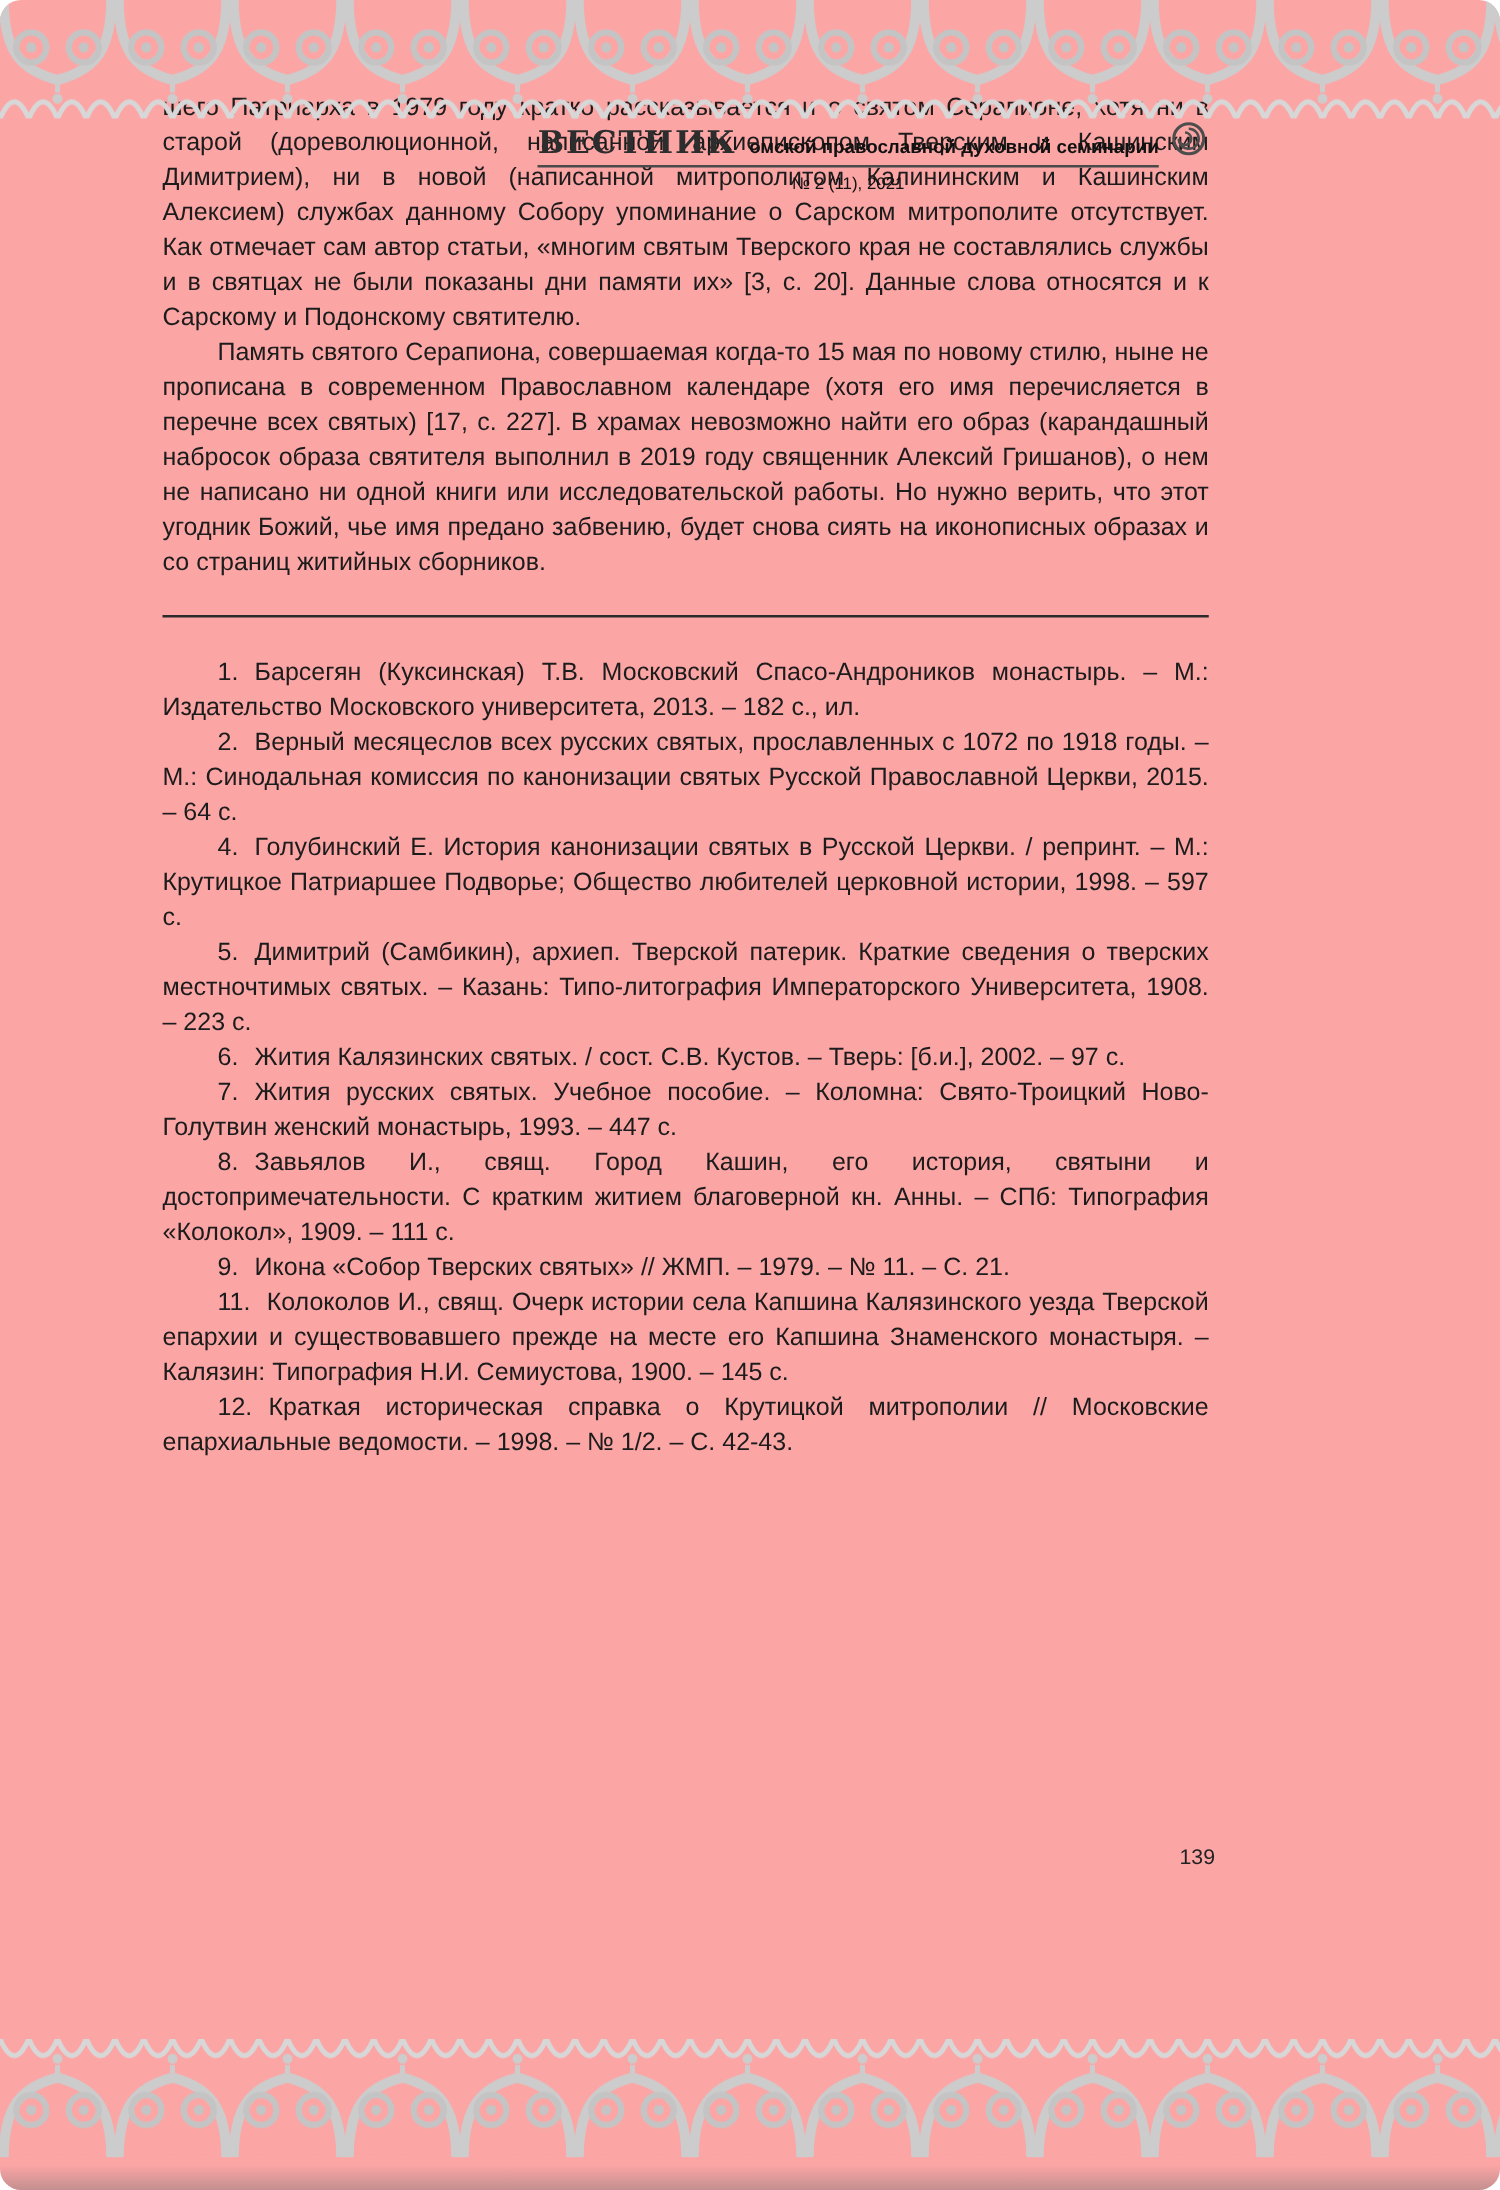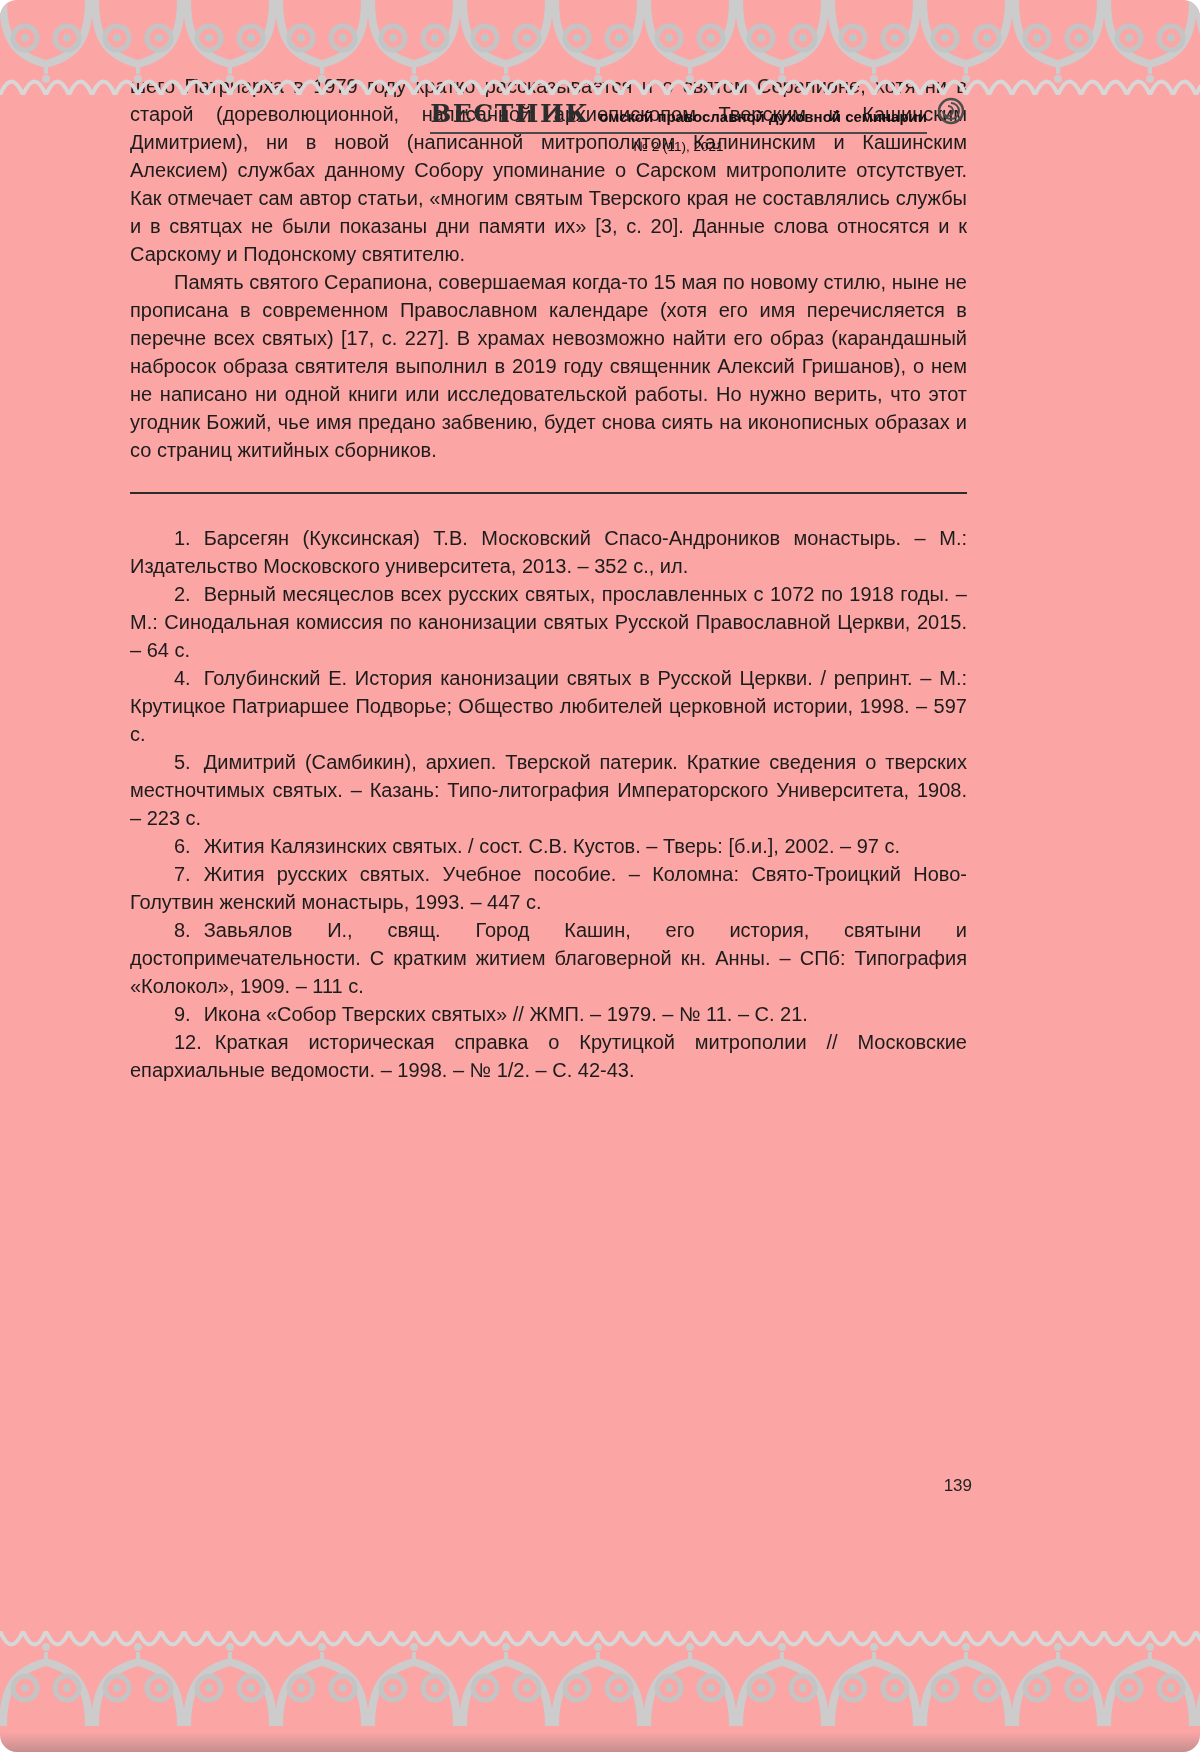--- a/index.html
+++ b/index.html
@@ -98,38 +98,39 @@
 
   <main class="content">
     <p class="para first">шего Патриарха в 1979 году кратко рассказывается и о святом Серапионе, хотя ни в старой (дореволюционной, написанной архиепископом Тверским и Кашинским Димитрием), ни в новой (написанной митрополитом Калининским и Кашинским Алексием) службах данному Собору упоминание о Сарском митрополите отсутствует. Как отмечает сам автор статьи, «многим святым Тверского края не составлялись службы и в святцах не были показаны дни памяти их» [3, с. 20]. Данные слова относятся и к Сарскому и Подонскому святителю.</p>
     <p class="para">Память святого Серапиона, совершаемая когда-то 15 мая по новому стилю, ныне не прописана в современном Православном календаре (хотя его имя перечисляется в перечне всех святых) [17, с. 227]. В храмах невозможно найти его образ (карандашный набросок образа святителя выполнил в 2019 году священник Алексий Гришанов), о нем не написано ни одной книги или исследовательской работы. Но нужно верить, что этот угодник Божий, чье имя предано забвению, будет снова сиять на иконописных образах и со страниц житийных сборников.</p>
 
     <hr class="divider">
 
 
     <div class="references">
 
-        <p class="ref"><span class="ref-num">1.</span><span class="ref-text">Барсегян (Куксинская) Т.В. Московский Спасо-Андроников монастырь. – М.: Издательство Московского университета, 2013. – 352 с., ил.</span></p>
+        <p class="ref"><span class="ref-num">1.</span><span class="ref-text">Барсегян (Куксинская) Т.В. Московский Спасо-Андроников монастырь. – М.: Издательство Московского университета, 2013. – 182 с., ил.</span></p>
 
         <p class="ref"><span class="ref-num">2.</span><span class="ref-text">Верный месяцеслов всех русских святых, прославленных с 1072 по 1918 годы. – М.: Синодальная комиссия по канонизации святых Русской Православной Церкви, 2015. – 64 с.</span></p>
 
 
         <p class="ref"><span class="ref-num">4.</span><span class="ref-text">Голубинский Е. История канонизации святых в Русской Церкви. / репринт. – М.: Крутицкое Патриаршее Подворье; Общество любителей церковной истории, 1998. – 597 с.</span></p>
 
         <p class="ref"><span class="ref-num">5.</span><span class="ref-text">Димитрий (Самбикин), архиеп. Тверской патерик. Краткие сведения о тверских местночтимых святых. – Казань: Типо-литография Императорского Университета, 1908. – 223 с.</span></p>
 
         <p class="ref"><span class="ref-num">6.</span><span class="ref-text">Жития Калязинских святых. / сост. С.В. Кустов. – Тверь: [б.и.], 2002. – 97 с.</span></p>
 
         <p class="ref"><span class="ref-num">7.</span><span class="ref-text">Жития русских святых. Учебное пособие. – Коломна: Свято-Троицкий Ново-Голутвин женский монастырь, 1993. – 447 с.</span></p>
 
         <p class="ref"><span class="ref-num">8.</span><span class="ref-text">Завьялов И., свящ. Город Кашин, его история, святыни и достопримечательности. С кратким житием благоверной кн. Анны. – СПб: Типография «Колокол», 1909. – 111 с.</span></p>
 
         <p class="ref"><span class="ref-num">9.</span><span class="ref-text">Икона «Собор Тверских святых» // ЖМП. – 1979. – № 11. – С. 21.</span></p>
 
 
+        <p class="ref"><span class="ref-num">11.</span><span class="ref-text">Колоколов И., свящ. Очерк истории села Капшина Калязинского уезда Тверской епархии и существовавшего прежде на месте его Капшина Знаменского монастыря. – Калязин: Типография Н.И. Семиустова, 1900. – 145 с.</span></p>
 
         <p class="ref"><span class="ref-num">12.</span><span class="ref-text">Краткая историческая справка о Крутицкой митрополии // Московские епархиальные ведомости. – 1998. – № 1/2. – С. 42-43.</span></p>
       </div>
   </main>
 
   <div class="page-number">139</div>
 
   <div class="orn-bottom">
     <svg width="1200" height="95" viewBox="0 0 1200 95" preserveAspectRatio="none" aria-hidden="true">
       <rect x="0" y="0" width="1200" height="95" fill="url(#garland)"></rect>

